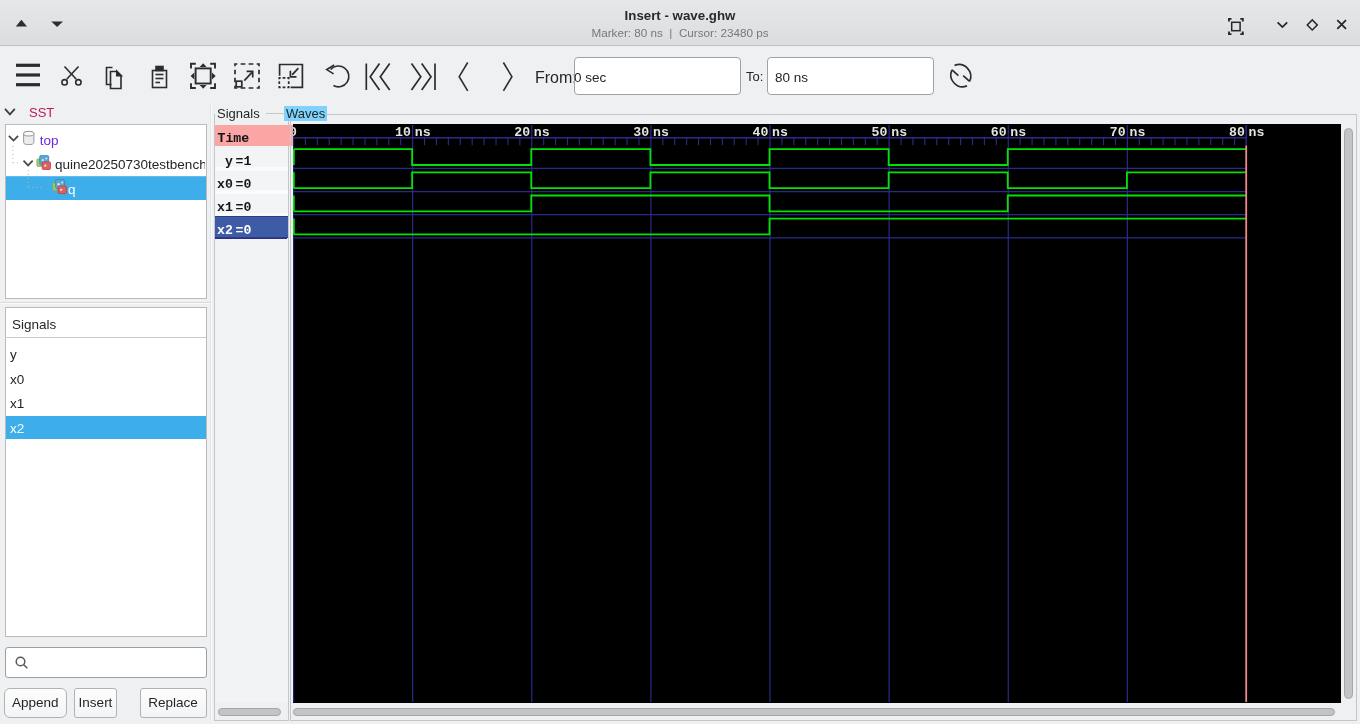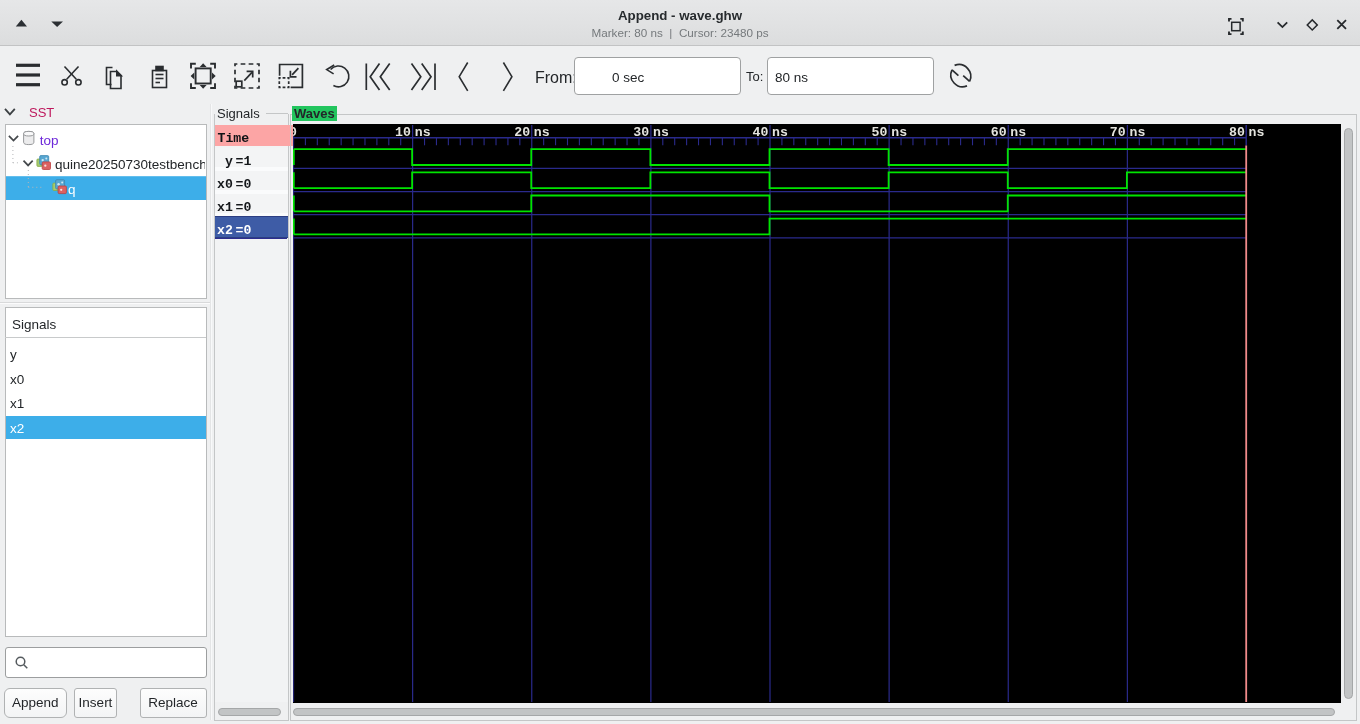--- a/index.html
+++ b/index.html
@@ -21,21 +21,21 @@
   <g stroke="#26292c" fill="none" stroke-width="1.9">
     <path d="M 1229 21.4 v -2.5 h 2.5"></path>
     <path d="M 1240.3 18.9 h 2.5 v 2.5"></path>
     <path d="M 1242.8 31.6 v 2.5 h -2.5"></path>
     <path d="M 1231.5 34.1 h -2.5 v -2.5"></path>
   </g>
   <path d="M 1277.6 22.3 L 1282.4 27.1 L 1287.2 22.3" stroke="#26292c" fill="none" stroke-width="1.8"></path>
   <rect x="1308.7" y="21.4" width="7.1" height="7.1" transform="rotate(45 1312.25 24.95)" stroke="#26292c" fill="none" stroke-width="1.5"></rect>
   <path d="M 1337.3 20.2 L 1346 28.9 M 1346 20.2 L 1337.3 28.9" stroke="#26292c" fill="none" stroke-width="1.8"></path>
 </svg>
-<div class="abs" style="left:0;top:7.5px;width:1360px;text-align:center;font-size:13.3px;font-weight:700;color:#272b2e;">Append - wave.ghw</div>
+<div class="abs" style="left:0;top:7.5px;width:1360px;text-align:center;font-size:13.3px;font-weight:700;color:#272b2e;">Insert - wave.ghw</div>
 <div class="abs" style="left:0;top:26px;width:1360px;text-align:center;font-size:11.7px;color:#75797c;">Marker: 80 ns&nbsp; |&nbsp; Cursor: 23480 ps</div>
 
 <svg class="ic" width="1360" height="58" style="left:0;top:46px;" fill="none" stroke="#2a2d30" stroke-width="1.7">
   <g stroke-width="3.2">
     <line x1="16" y1="19.3" x2="40" y2="19.3"></line>
       <line x1="16" y1="29" x2="40" y2="29"></line>
       <line x1="16" y1="38.7" x2="40" y2="38.7"></line>
   </g>
   <g stroke-width="1.6">
     <line x1="64.5" y1="20.5" x2="76.3" y2="33.3"></line>
@@ -90,21 +90,21 @@
   <path d="M 503.4 16.5 L 511.9 30.7 L 503.4 44.9" stroke-width="1.6"></path>
   <g stroke-width="1.7">
     <path d="M 954.6 19.4 A 11.8 11.8 0 0 1 969.6 35.4"></path>
     <line x1="969.6" y1="35.4" x2="963.2" y2="29.6"></line>
     <path d="M 967.0 39.9 A 11.8 11.8 0 0 1 952.0 23.9"></path>
     <line x1="952.0" y1="23.9" x2="958.4" y2="29.7"></line>
   </g>
 </svg>
 <div class="abs" style="left:535px;top:69px;font-size:16px;color:#232629;">From:</div>
 <div class="abs" style="left:573.5px;top:57px;width:167px;height:38px;background:#fff;border:1px solid #9fa1a2;border-radius:4px;"></div>
-<div class="abs" style="left:612px;top:69.5px;font-size:13.5px;color:#232629;">0 sec</div>
+<div class="abs" style="left:574px;top:69.5px;font-size:13.5px;color:#232629;">0 sec</div>
 <div class="abs" style="left:746px;top:69px;font-size:13px;color:#232629;">To:</div>
 <div class="abs" style="left:766.7px;top:57px;width:167.6px;height:38px;background:#fff;border:1px solid #9fa1a2;border-radius:4px;"></div>
 <div class="abs" style="left:775px;top:69.5px;font-size:13.5px;color:#232629;">80 ns</div>
 
 <svg class="ic" width="20" height="12" style="left:4px;top:106px;">
     <path d="M 1 2.8 L 5.9 8.3 L 10.8 2.8" stroke="#3c4043" stroke-width="1.8" fill="none"></path>
   </svg>
 <div class="abs" style="left:29px;top:105px;font-size:13px;color:#be185d;">SST</div>
 <div class="abs" style="left:4.5px;top:124px;width:202px;height:174.5px;background:#fff;border:1px solid #b8babb;"></div>
 <svg class="ic" width="210" height="180" style="left:4.5px;top:124px;">
@@ -181,21 +181,21 @@
   <div style="position:absolute;left:2.5px;top:176.6px;color:#15181b;">x0</div>
   <div style="position:absolute;left:21px;top:176.6px;color:#15181b;">=0</div>
   <div style="position:absolute;left:2.5px;top:199.8px;color:#15181b;">x1</div>
   <div style="position:absolute;left:21px;top:199.8px;color:#15181b;">=0</div>
   <div style="position:absolute;left:2.5px;top:222.9px;color:#fff;">x2</div>
   <div style="position:absolute;left:21px;top:222.9px;color:#fff;">=0</div>
 </div>
 <div class="abs" style="left:217.5px;top:707.5px;width:63px;height:8px;background:#c2c4c5;border:1px solid #a5a7a8;border-radius:4px;"></div>
 
 <div class="abs" style="left:290px;top:113.5px;width:1067px;height:607px;border:1px solid #c4c6c7;"></div>
-<div class="abs" style="left:292px;top:106px;font-size:13px;color:#232629;background:#22c55e;padding:0 2px;font-weight:bold;">Waves</div>
+<div class="abs" style="left:284px;top:106px;font-size:13px;color:#232629;background:#7dd3fc;padding:0 2px;">Waves</div>
 <svg width="1048" height="579" viewBox="0 0 1048 579" style="position:absolute;left:293px;top:124px;">
 <rect x="0" y="0" width="1048" height="579" fill="#000"></rect>
 <line x1="0.6" y1="12" x2="0.6" y2="578" stroke="#2a2a8c" stroke-width="1.1" opacity="0.85"></line>
 <line x1="119.62" y1="1" x2="119.62" y2="578" stroke="#2a2a8c" stroke-width="1.2"></line>
 <line x1="238.75" y1="1" x2="238.75" y2="578" stroke="#2a2a8c" stroke-width="1.2"></line>
 <line x1="357.88" y1="1" x2="357.88" y2="578" stroke="#2a2a8c" stroke-width="1.2"></line>
 <line x1="477.0" y1="1" x2="477.0" y2="578" stroke="#2a2a8c" stroke-width="1.2"></line>
 <line x1="596.12" y1="1" x2="596.12" y2="578" stroke="#2a2a8c" stroke-width="1.2"></line>
 <line x1="715.25" y1="1" x2="715.25" y2="578" stroke="#2a2a8c" stroke-width="1.2"></line>
 <line x1="834.38" y1="1" x2="834.38" y2="578" stroke="#2a2a8c" stroke-width="1.2"></line>

